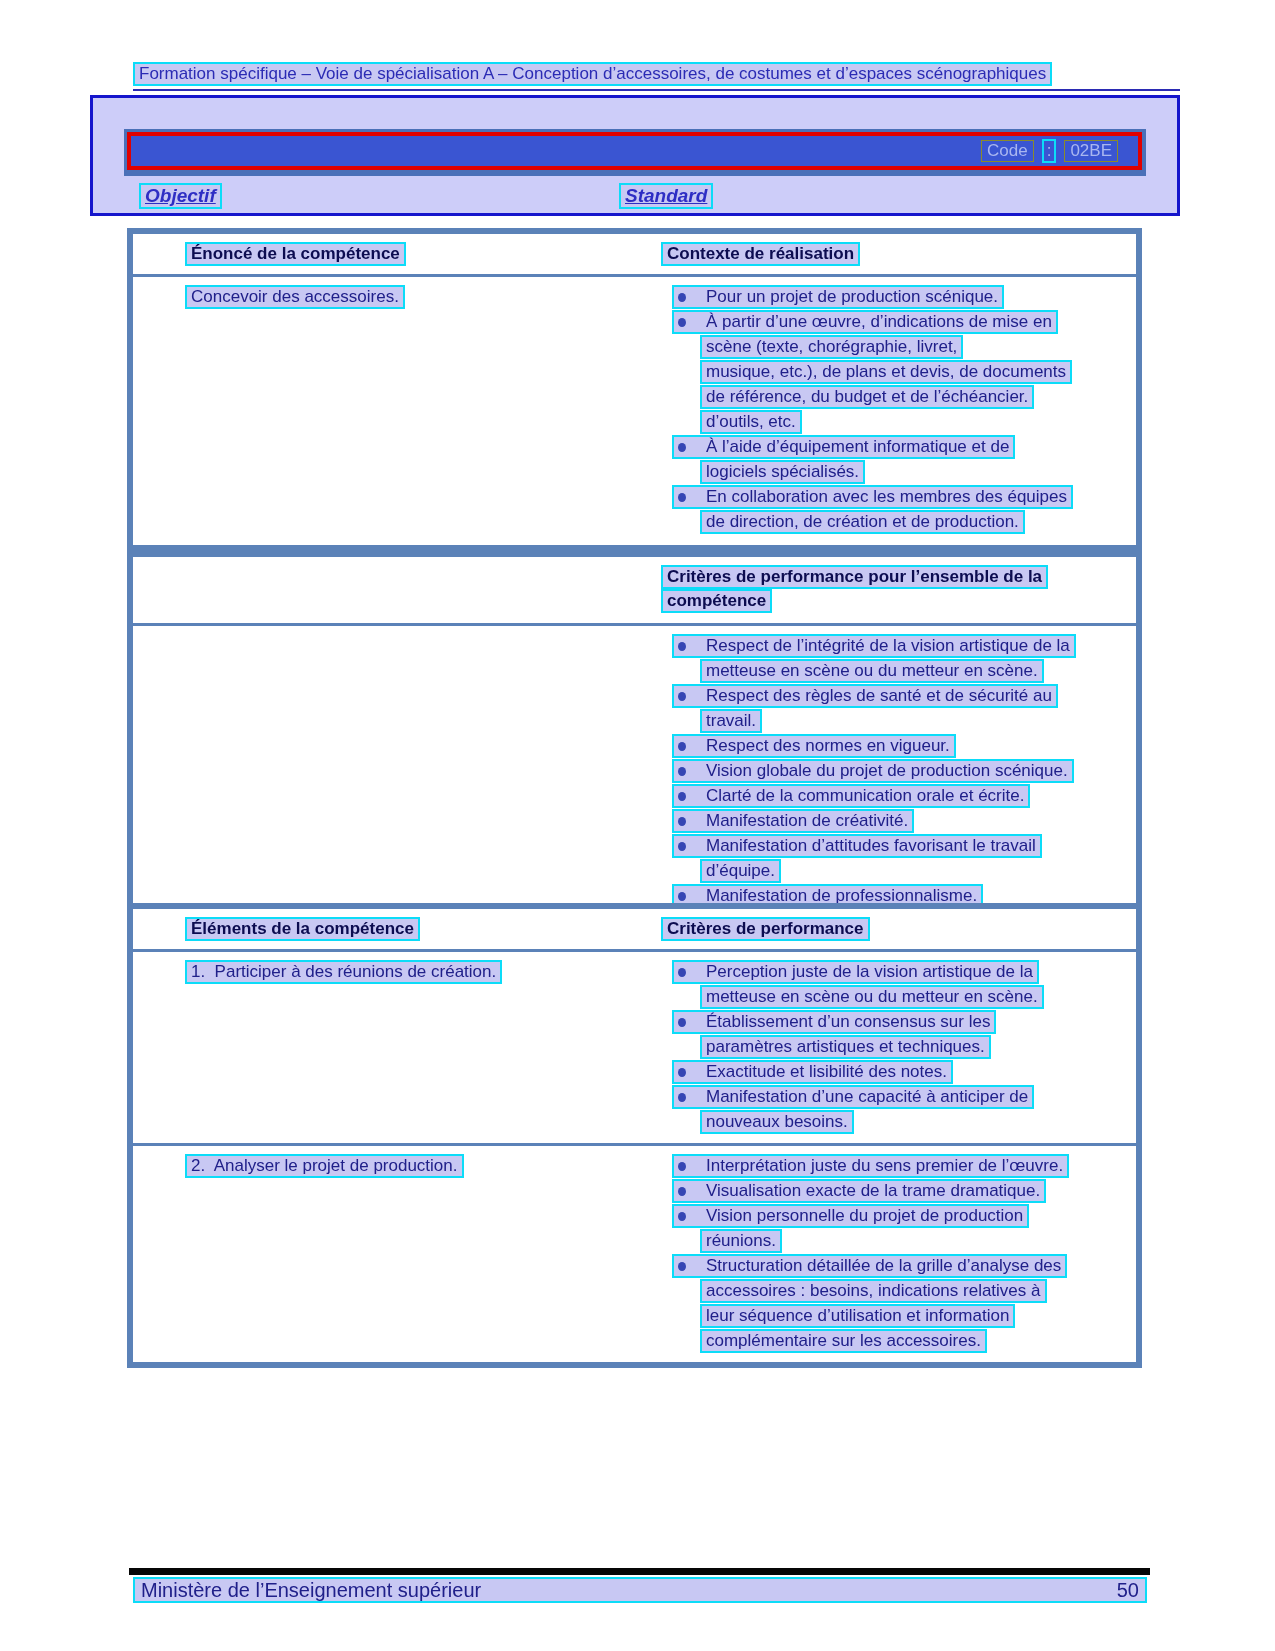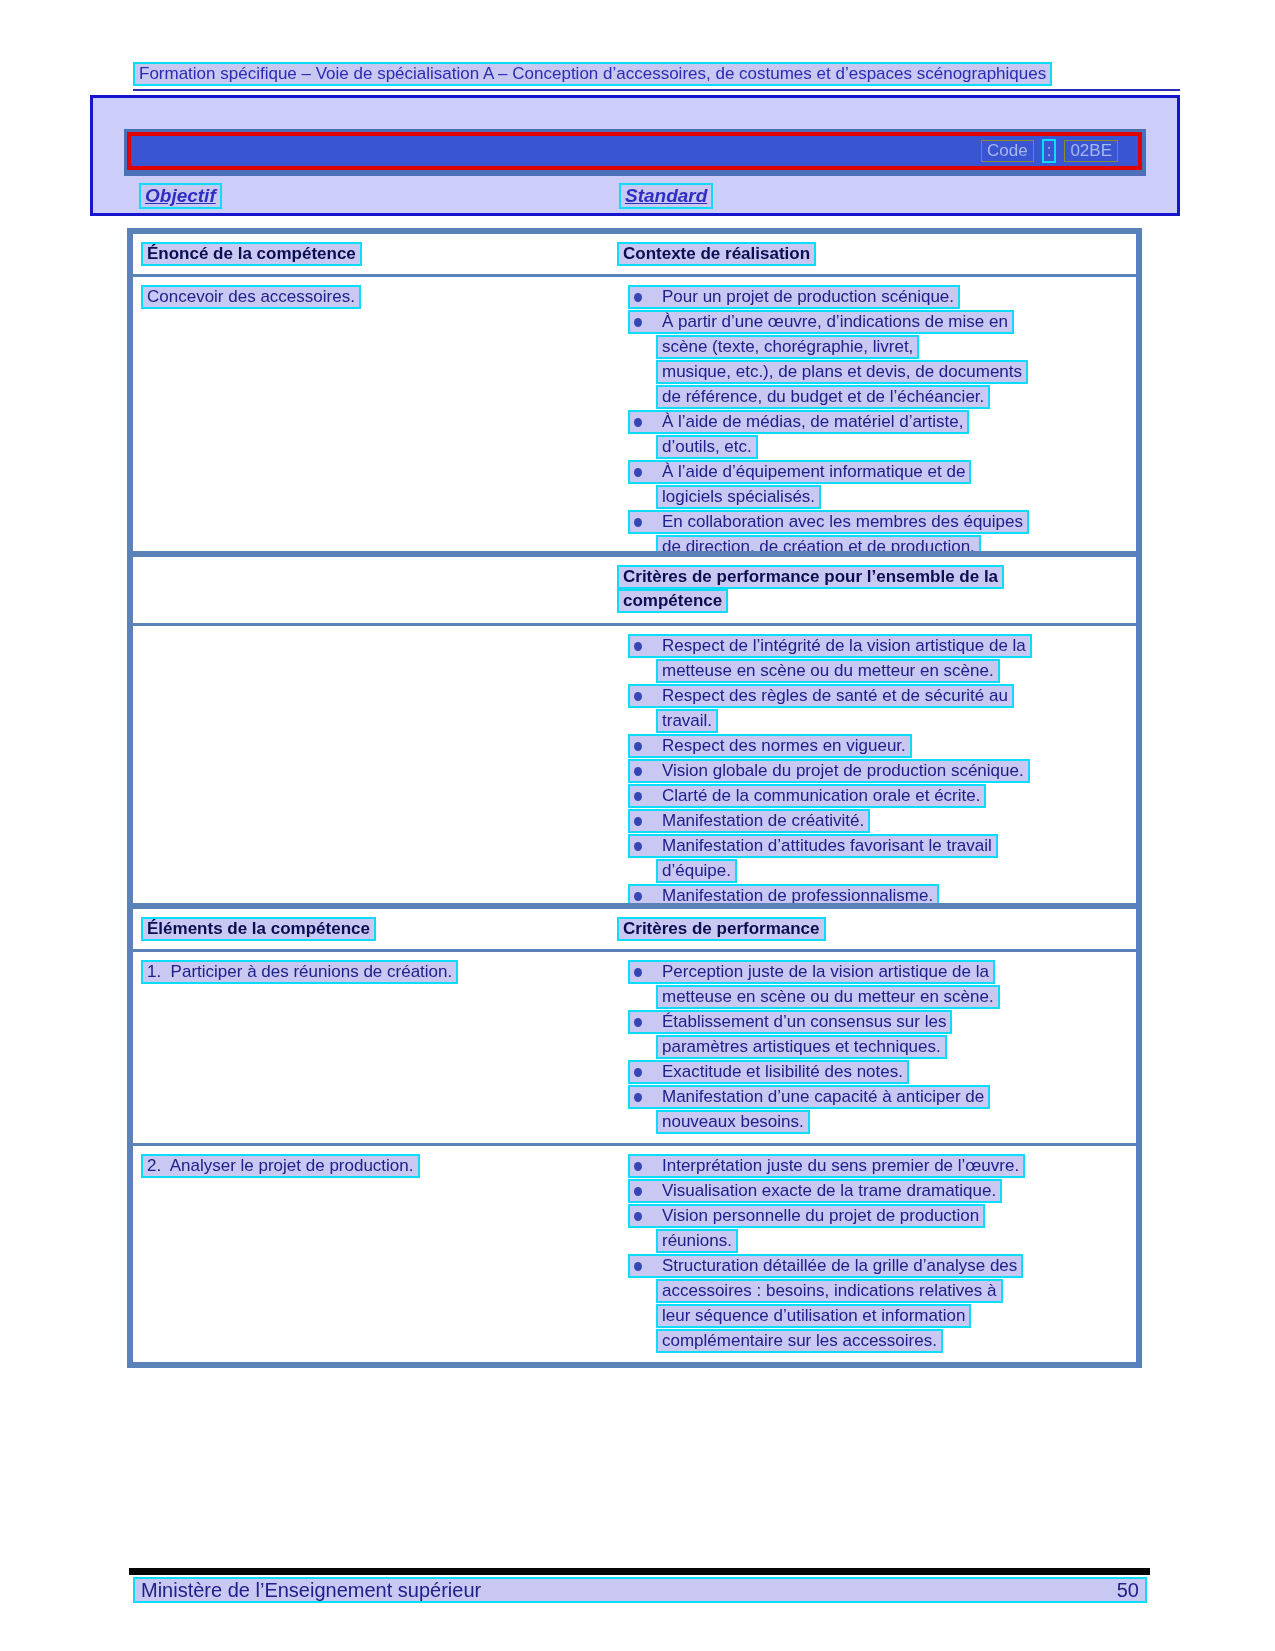--- a/index.html
+++ b/index.html
@@ -47,21 +47,21 @@
   
   .tbl {
     position:absolute; left:127px; width:1015px; box-sizing:border-box;
     border:6px solid #5b82b8; background:#ffffff;
   }
   .tbl1 { top:228px; } .tbl2 { top:551px; } .tbl3 { top:903px; }
   .trow { display:flex; }
   .thead { border-bottom:3px solid #5b82b8; min-height:40px; align-items:flex-start; }
   .rowsep { border-bottom:3px solid #5b82b8; }
   .cell { box-sizing:border-box; padding-top:8px; padding-bottom:8px; }
-  .cell.left  { width:478px; flex:none; padding-left:8px; }
+  .cell.left  { width:478px; flex:none; padding-left:8px;margin-left:44px; }
   .cell.right { flex:1; padding-left:6px; padding-right:30px; }
   .t1body { min-height:268px; }
   .t2head { min-height:66px; }
   .t2body { min-height:270px; }
   .t3row1 { min-height:176px; }
   .t3row2 { min-height:190px; }
   .hdr2line { line-height:24px; }
 
   
   .bline { margin:0 0 1px 11px; min-height:24px; }
@@ -130,23 +130,20 @@
           </div>
 
           <div class="bline cont">
             <span class="hl"><span>musique, etc.), de plans et devis, de documents</span></span>
           </div>
 
           <div class="bline cont">
             <span class="hl"><span>de référence, du budget et de l’échéancier.</span></span>
           </div>
 
-          <div class="bline">
-            <span class="hl"><span class="marker"></span><span>À l’aide de médias, de matériel d’artiste,</span></span>
-          </div>
 
           <div class="bline cont">
             <span class="hl"><span>d’outils, etc.</span></span>
           </div>
 
           <div class="bline">
             <span class="hl"><span class="marker"></span><span>À l’aide d’équipement informatique et de</span></span>
           </div>
 
           <div class="bline cont">

